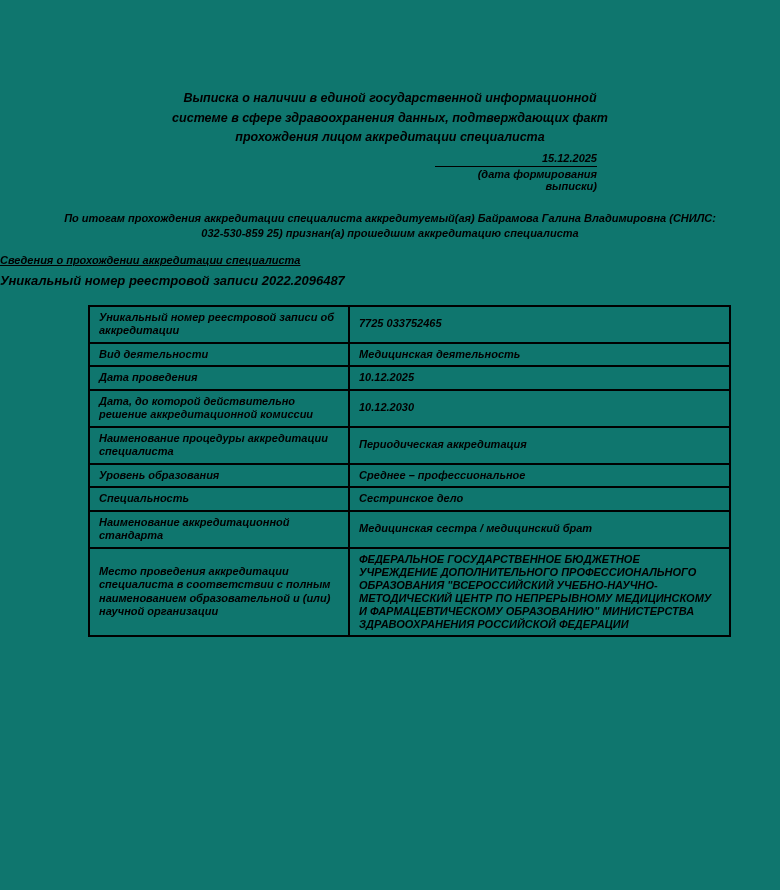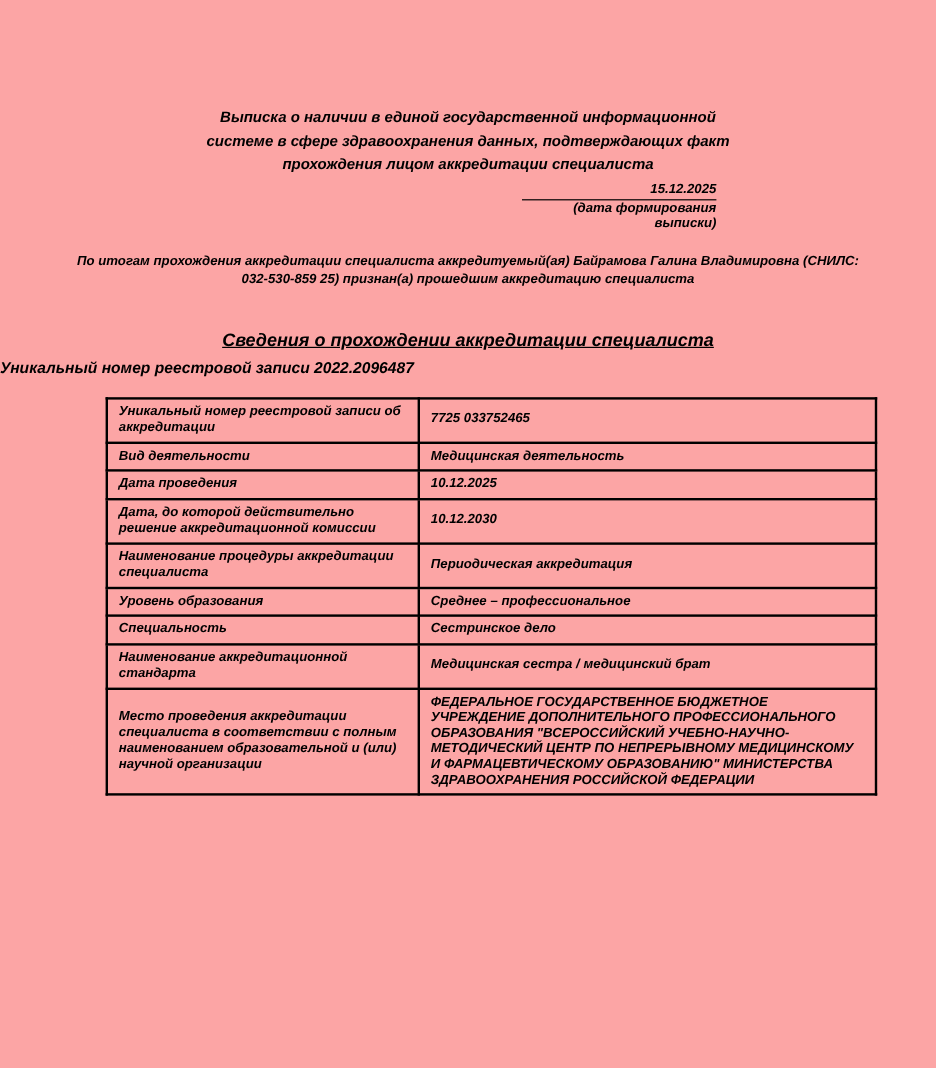--- a/index.html
+++ b/index.html
@@ -4,21 +4,21 @@
 <style>
   html, body {
     margin: 0;
     padding: 0;
     background: #ffffff;
   }
   .page {
     position: relative;
     width: 780px;
     height: 890px;
-    background: #fca5a5;
+    background: #0f766e;
     color: #000000;
     font-family: "Liberation Sans", sans-serif;
     font-weight: bold;
     font-style: italic;
     overflow: hidden;
   }
   .title {
     margin: 0 auto;
     padding-top: 89px;
     max-width: 450px;
@@ -41,23 +41,22 @@
     padding-top: 1px;
   }
   .intro {
     margin: 19px auto 0;
     max-width: 655px;
     text-align: center;
     font-size: 11px;
     line-height: 15px;
   }
   .section-heading {
-    margin-top: 34px;
-    text-align: center;
-    font-size: 15px;
+    margin-top: 13px;
+    font-size: 11px;
     text-decoration: underline;
   }
   .registry {
     margin-top: 7px;
     text-align: left;
     font-size: 13px;
   }
   table.acc-table {
     margin-left: 88px;
     margin-top: 17px;

